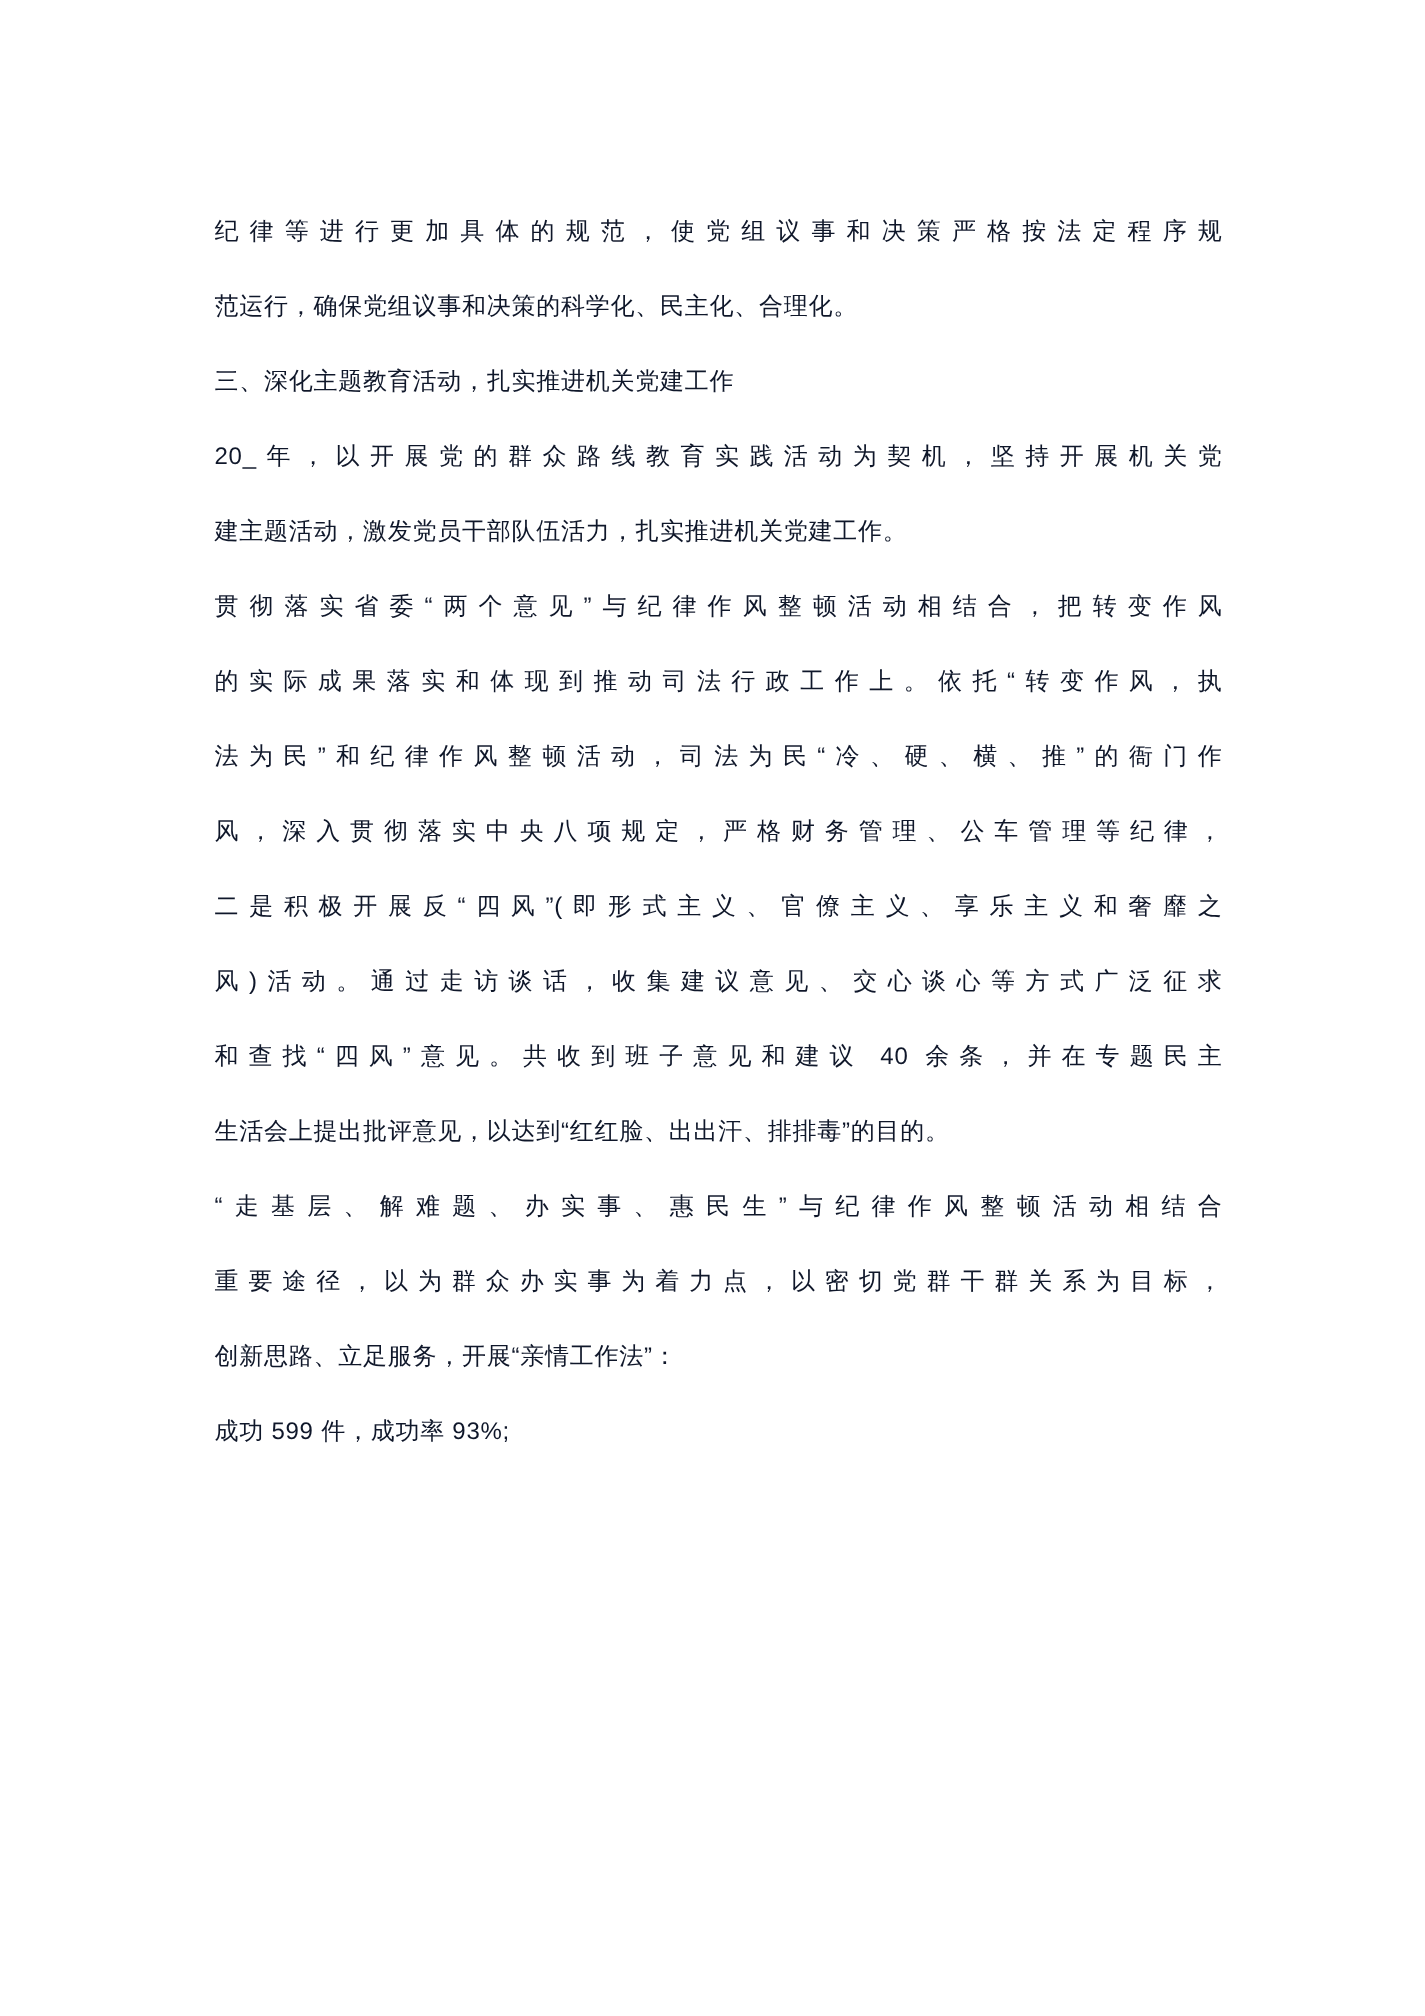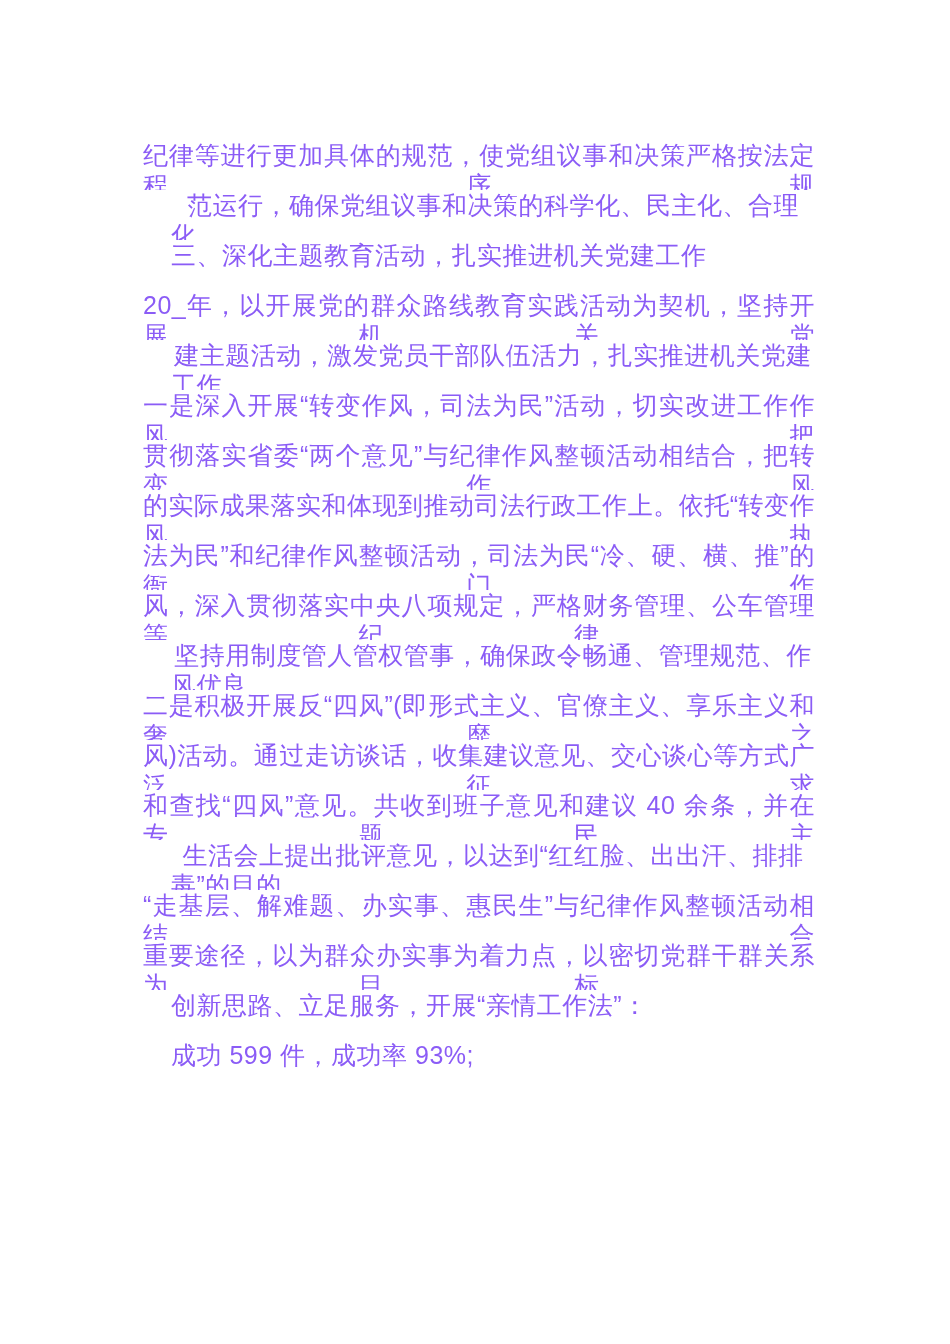--- a/index.html
+++ b/index.html
@@ -16,52 +16,49 @@
     font-family: "Liberation Sans", sans-serif;
   }
   .textblock {
     position: absolute;
     left: 143px;
     top: 140px;
     width: 672px;
   }
   .line {
     height: 50px;
-    font-size: 25px;
+    font-size: 16px;
     line-height: 30px;
-    color: #8b5cf6;
+    color: #0f172a;
     letter-spacing: 0.5px;
     overflow: hidden;
   }
   .line.justify {
     text-align: justify;
     text-align-last: justify;
   }
   .line.left {
     text-align: center;
     text-align-last: left;
-    margin-left: 28px;
   }
 </style>
 </head>
 <body>
 
 <div class="page">
   <div class="textblock">
       <div class="line justify">纪律等进行更加具体的规范，使党组议事和决策严格按法定程序规</div>
       <div class="line left">范运行，确保党组议事和决策的科学化、民主化、合理化。</div>
       <div class="line left">三、深化主题教育活动，扎实推进机关党建工作</div>
       <div class="line justify">20_年，以开展党的群众路线教育实践活动为契机，坚持开展机关党</div>
       <div class="line left">建主题活动，激发党员干部队伍活力，扎实推进机关党建工作。</div>
-      <div class="line justify">一是深入开展“转变作风，司法为民”活动，切实改进工作作风。把</div>
       <div class="line justify">贯彻落实省委“两个意见”与纪律作风整顿活动相结合，把转变作风</div>
       <div class="line justify">的实际成果落实和体现到推动司法行政工作上。依托“转变作风，执</div>
       <div class="line justify">法为民”和纪律作风整顿活动，司法为民“冷、硬、横、推”的衙门作</div>
       <div class="line justify">风，深入贯彻落实中央八项规定，严格财务管理、公车管理等纪律，</div>
-      <div class="line left">坚持用制度管人管权管事，确保政令畅通、管理规范、作风优良。</div>
       <div class="line justify">二是积极开展反“四风”(即形式主义、官僚主义、享乐主义和奢靡之</div>
       <div class="line justify">风)活动。通过走访谈话，收集建议意见、交心谈心等方式广泛征求</div>
       <div class="line justify">和查找“四风”意见。共收到班子意见和建议 40 余条，并在专题民主</div>
       <div class="line left">生活会上提出批评意见，以达到“红红脸、出出汗、排排毒”的目的。</div>
       <div class="line justify">“走基层、解难题、办实事、惠民生”与纪律作风整顿活动相结合</div>
       <div class="line justify">重要途径，以为群众办实事为着力点，以密切党群干群关系为目标，</div>
       <div class="line left">创新思路、立足服务，开展“亲情工作法”：</div>
       <div class="line left">成功 599 件，成功率 93%;</div>
     </div>
 </div>

